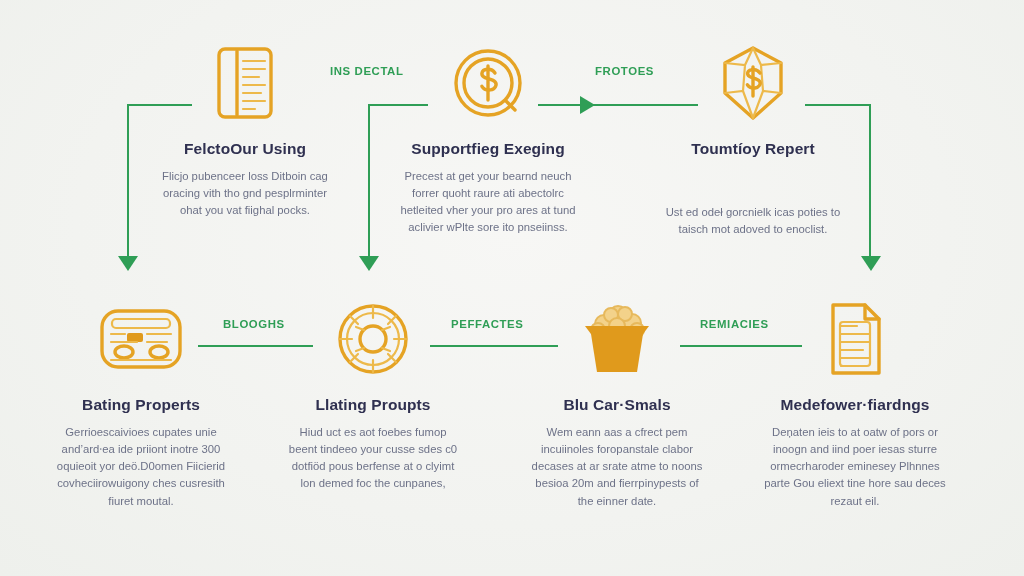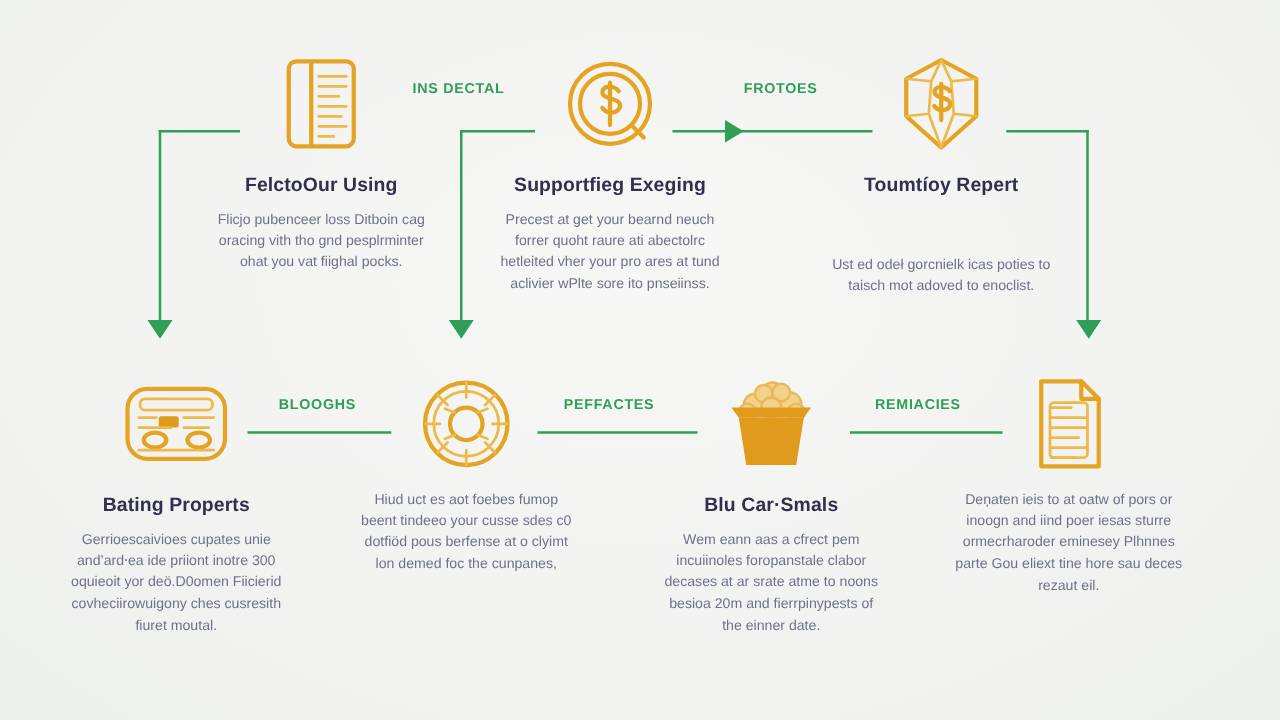--- a/index.html
+++ b/index.html
@@ -44,21 +44,21 @@
   .node p {
     margin: 10px auto 0 auto;
     font-size: 11.3px;
     line-height: 1.52;
     color: #6d7288;
     font-weight: normal;
   }
 
   
   .row-top .node { top: 40px; }
-  .n-top-1 { left: 132px;  width: 250px; }
+  .n-top-1 { left: 120px;  width: 250px; }
   .n-top-2 { left: 363px;  width: 250px; }
   .n-top-3 { left: 628px;  width: 250px; }
 
   
   .row-bottom .node { top: 296px; }
   .n-bot-1 { left: 32px;  width: 218px; }
   .n-bot-2 { left: 262px; width: 222px; }
   .n-bot-3 { left: 508px; width: 218px; }
   .n-bot-4 { left: 742px; width: 226px; }
 
@@ -203,20 +203,21 @@
     <div class="node n-bot-2">
       <div class="icon-wrap">
         <svg class="ico" width="78" height="78" viewBox="0 0 78 78" aria-hidden="true">
           <circle class="st" cx="39" cy="39" r="33"></circle>
           <circle class="st-thin" cx="39" cy="39" r="26"></circle>
           <circle class="st" cx="39" cy="39" r="13"></circle>
           <path class="st-thin" d="M39 6v12 M39 60v12 M6 39h12 M60 39h12 M16 16l8 8 M54 54l8 8 M62 16l-8 8 M24 54l-8 8"></path>
           <path class="st-thin" d="M30 30l-8-3 M48 30l8-3 M30 48l-8 3 M48 48l8 3"></path>
         </svg>
       </div>
+      <h3>Llating Proupts</h3>
       <p style="max-width:178px;">Hiud uct es aot foebes fumop beent tindeeo your cusse sdes c0 dotfiöd pous berfense at o clyimt lon demed foc the cunpanes,</p>
     </div>
 
     <div class="node n-bot-3">
       <div class="icon-wrap">
         <svg class="ico" width="86" height="74" viewBox="0 0 86 74" aria-hidden="true">
           <g fill="#f3d28a" stroke="#e7b95c" stroke-width="2">
             <circle cx="30" cy="22" r="9"></circle>
             <circle cx="44" cy="13" r="9"></circle>
             <circle cx="58" cy="21" r="9"></circle>
@@ -236,17 +237,18 @@
 
     <div class="node n-bot-4">
       <div class="icon-wrap">
         <svg class="ico" width="64" height="78" viewBox="0 0 64 78" aria-hidden="true">
           <path class="st" d="M10 5h32l14 14v54H10z"></path>
           <path class="st" d="M42 5v14h14"></path>
           <path class="st-thin" d="M18 26h16 M18 34h28 M18 42h28 M18 50h22 M18 58h28 M18 66h18"></path>
           <rect class="st-thin" x="17" y="22" width="30" height="44" rx="3"></rect>
         </svg>
       </div>
+      <h3>Medefower·fiardngs</h3>
       <p style="max-width:184px;">Deņaten ieis to at oatw of pors or inoogn and iind poer iesas sturre ormecrharoder eminesey Plhnnes parte Gou eliext tine hore sau deces rezaut eil.</p>
     </div>
 
   </div>
 </div>
 
 </body></html>

